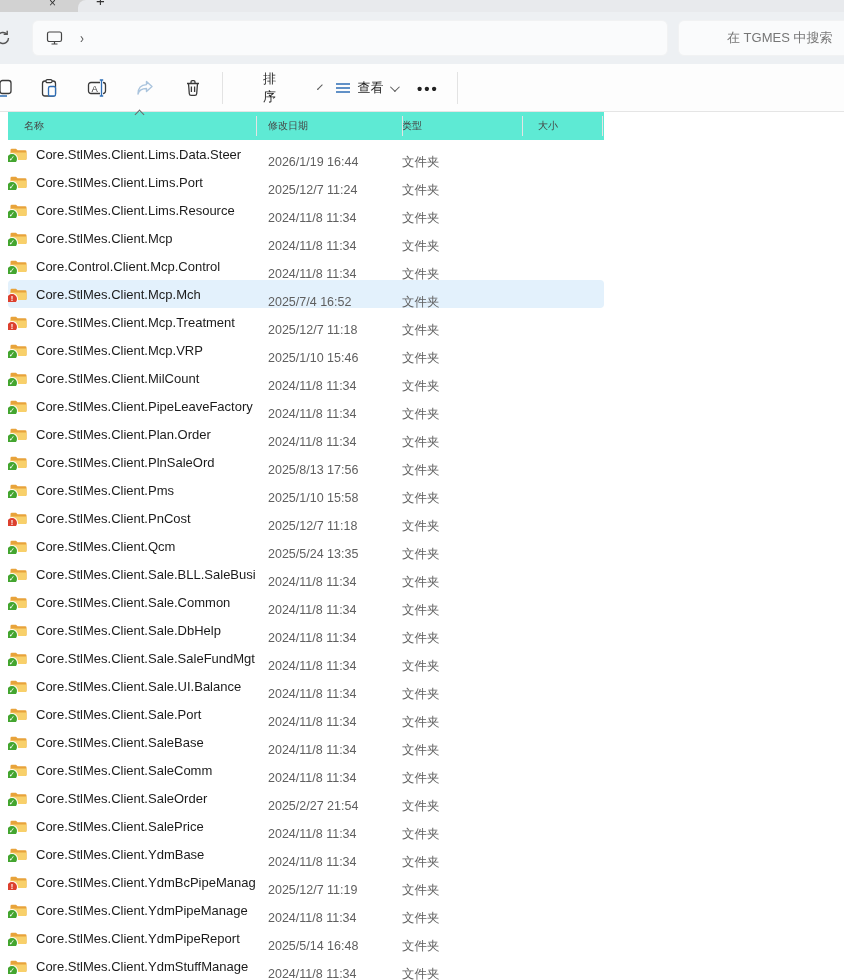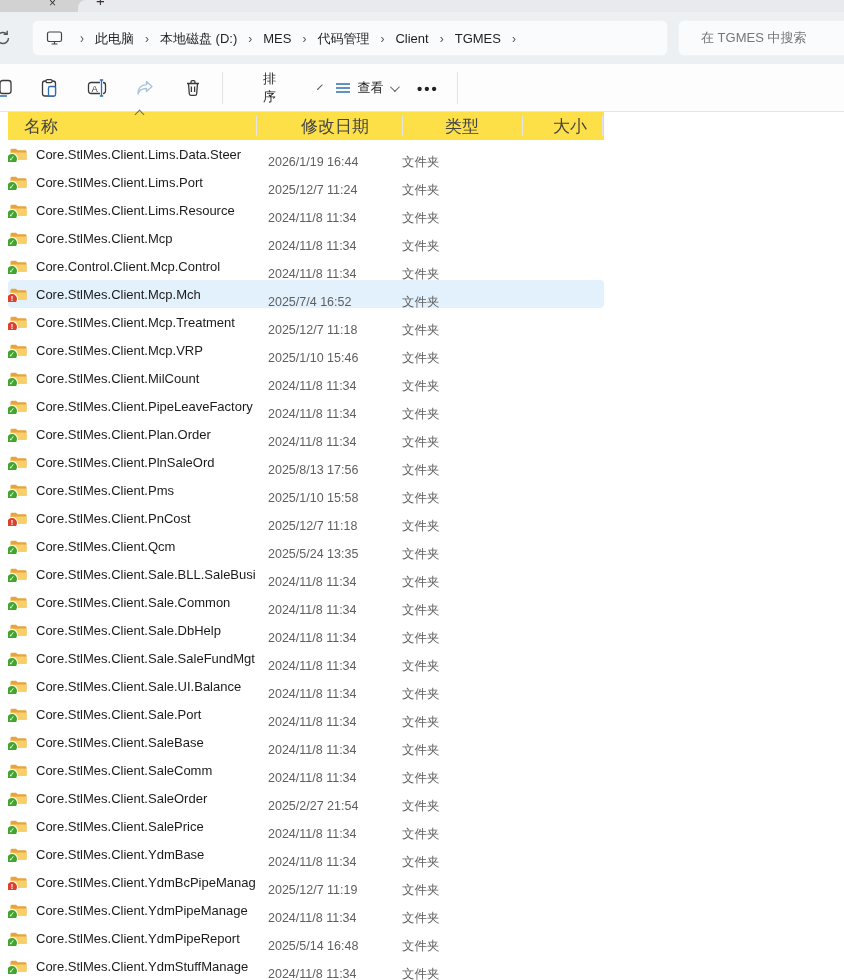--- a/index.html
+++ b/index.html
@@ -18,36 +18,36 @@
   
   .navbar { position:relative; height:52px; background:#edf0f3; }
   .refresh { position:absolute; left:-6px; top:17px; color:#555; }
   .field { position:absolute; top:8px; height:36px; background:#fafbfc;
     border:1px solid #f1f2f3; border-radius:6px; }
   .addr { left:32px; width:636px; display:flex; align-items:center; padding-left:13px; }
   .addr .crumb { font-size:13px; color:#1f1f1f; padding:0 2px; white-space:nowrap; }
   .addr .sep { font-size:12px; color:#555; padding:0 9px; transform:scaleY(1.2); }
   .addr .pc-icon { margin-right:8px; display:inline-flex; }
   .search { left:678px; width:200px; display:flex; align-items:center; padding-left:22px; }
-  .search .ph { font-size:13px; color:#767676; white-space:nowrap; }
+  .search .ph { font-size:13px; color:#767676; white-space:nowrap;margin-left:26px; }
 
   
   .toolbar { position:relative; height:48px; background:#fdfdfd; border-bottom:1px solid #e5e5e5; }
   .tbtn { position:absolute; top:6px; height:36px; display:flex; align-items:center;
     justify-content:center; border-radius:4px; }
   .tbtn svg { display:block; }
   .tb-sep { position:absolute; top:8px; width:1px; height:32px; background:#e3e3e3; }
   .tb-label { font-size:13px; color:#1f1f1f; margin:0 4px 0 6px; }
   .chev { width:7px; height:7px; border-right:1.4px solid #5a5a5a; border-bottom:1.4px solid #5a5a5a;
     transform:rotate(45deg) translateY(-2px); margin-left:2px; }
   .dots { font-size:15px; color:#222; letter-spacing:2px; font-weight:bold; }
 
   
-  .listhead { position:relative; height:28px; background:#fde047; display:flex; align-items:center;
-    font-size:17px; color:#454545; margin-left:8px; width:596px;text-align:center; }
+  .listhead { position:relative; height:28px; background:#5eead4; display:flex; align-items:center;
+    font-size:10px; color:#454545; margin-left:8px; width:596px; }
   .sortcaret { position:absolute; left:128px; top:-1px; width:7px; height:7px;
     border-left:1.3px solid #6a6a6a; border-top:1.3px solid #6a6a6a; transform:rotate(45deg); }
   .hdiv { position:absolute; top:4px; width:1px; height:20px; background:#e4e4e4; }
 
   
   .c-iconname { width:248px; padding-left:16px; display:flex; align-items:center; }
   .c-date { width:146px; padding-left:12px; }
   .c-type { width:120px; }
   .c-size { width:80px;  padding-left:16px; }
 
@@ -84,21 +84,20 @@
   </span>
 
   <div class="field addr">
     <span class="pc-icon">
       <svg width="17" height="16" viewBox="0 0 17 16" fill="none" stroke="#444" stroke-width="1.2">
         <rect x="1.5" y="2" width="14" height="9.5" rx="1.8"></rect>
         <path d="M8.5 11.5 V14 M5.5 14 H11.5"></path>
       </svg>
     </span>
     <span class="sep">›</span>
-    <span id="crumbs"><span class="crumb">此电脑</span><span class="sep">›</span><span class="crumb">本地磁盘 (D:)</span><span class="sep">›</span><span class="crumb">MES</span><span class="sep">›</span><span class="crumb">代码管理</span><span class="sep">›</span><span class="crumb">Client</span><span class="sep">›</span><span class="crumb">TGMES</span><span class="sep">›</span></span>
   </div>
 
   <div class="field search">
     <span class="ph">在 TGMES 中搜索</span>
   </div>
 </div>
 
 <div class="toolbar">
 
   <div class="tbtn" style="left:-14px;width:36px;">

